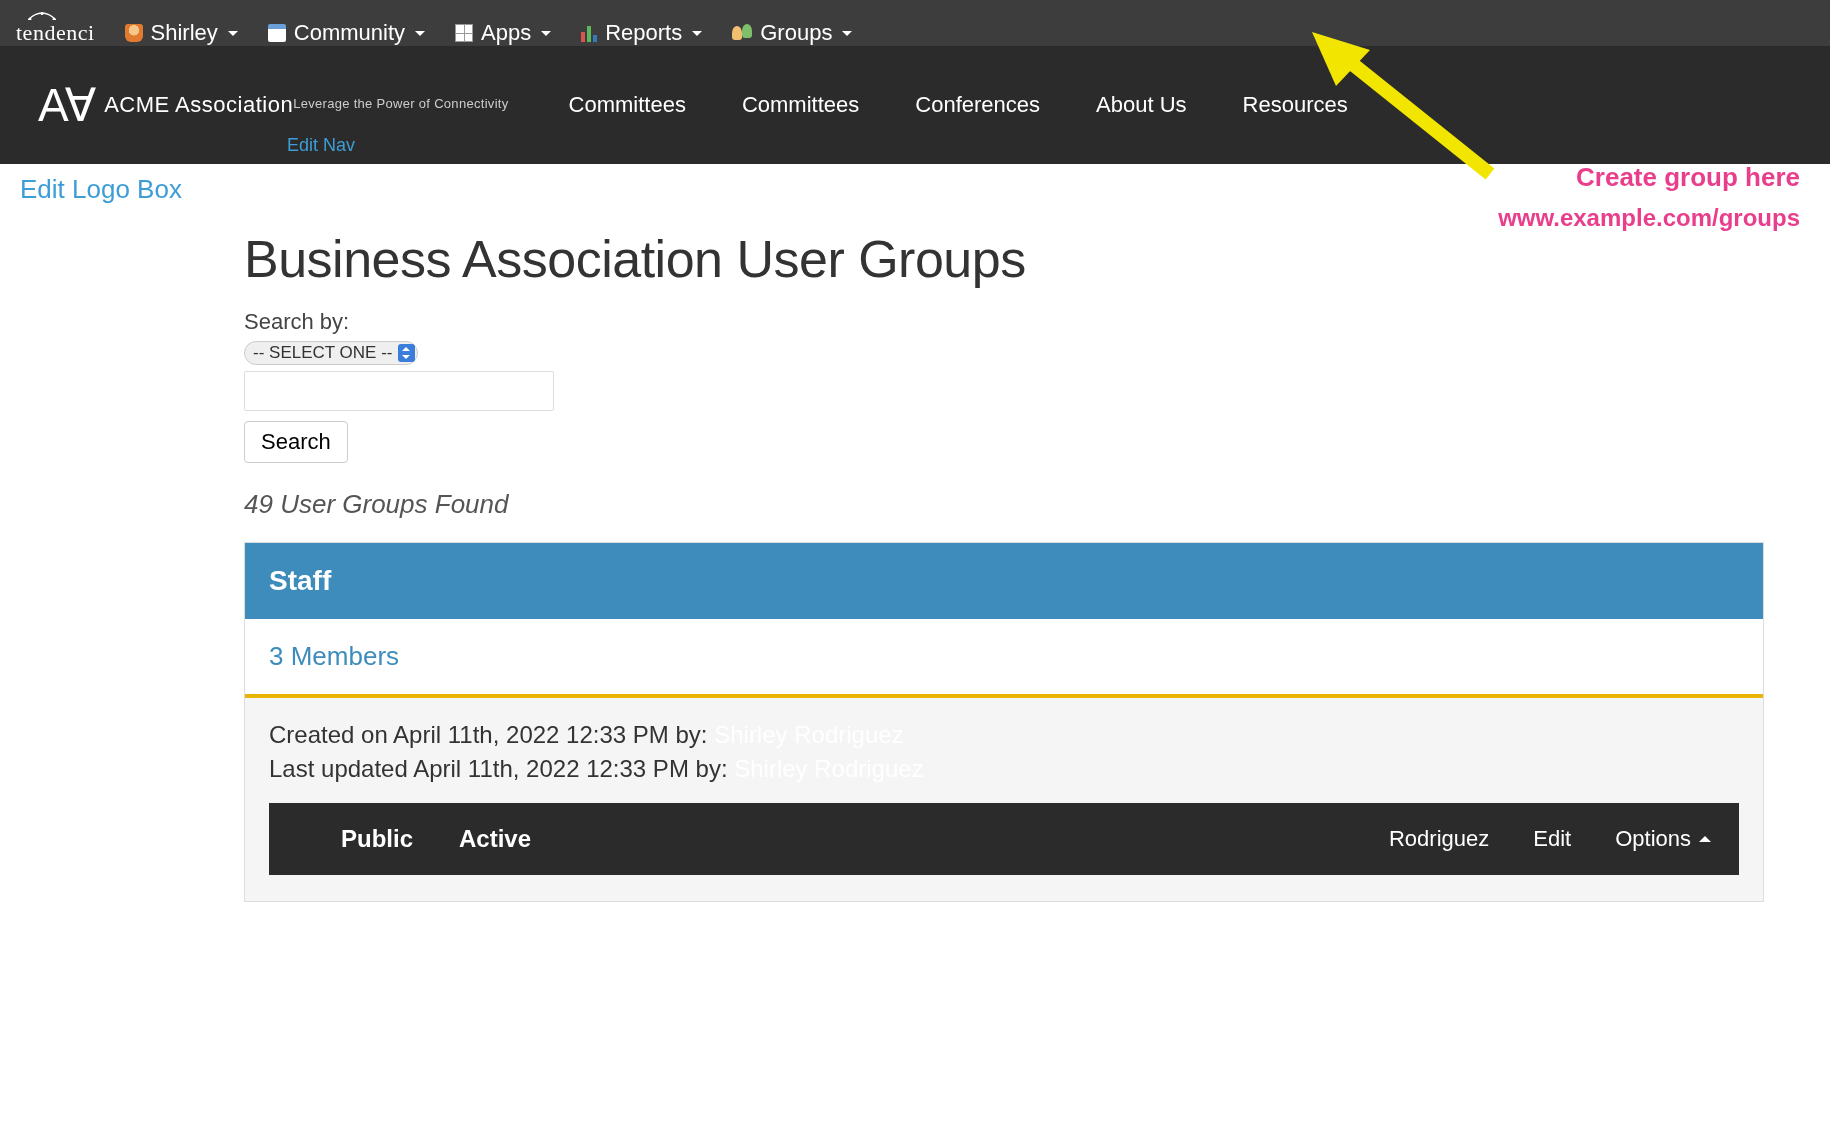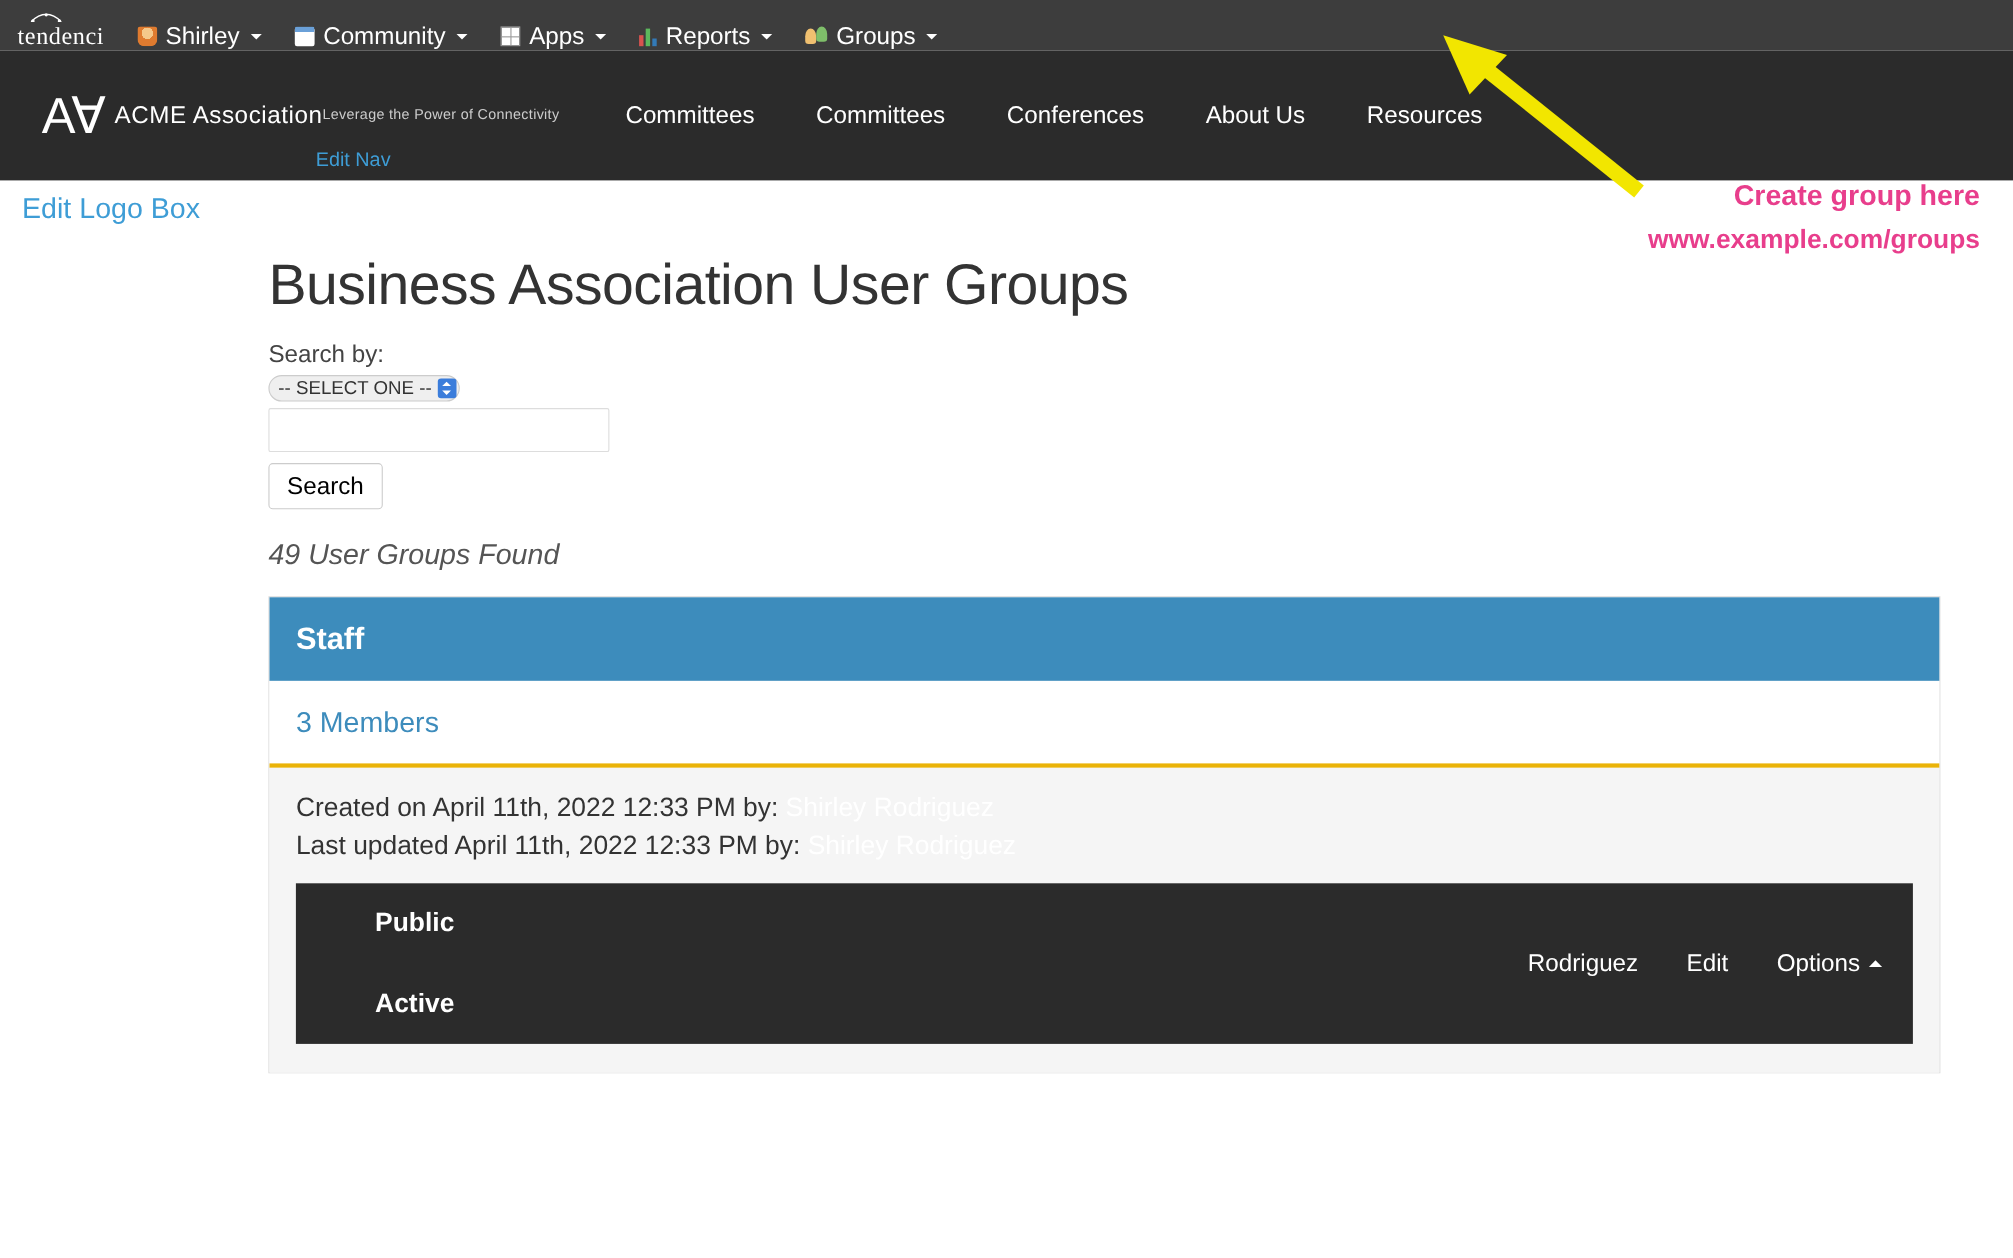--- a/index.html
+++ b/index.html
@@ -58,21 +58,21 @@
 
     
     .group-panel { border: 1px solid #ddd; }
     .panel-head { background: #3d8cbc; color: #fff; padding: 22px 24px; font-size: 28px; font-weight: 700;}
     .panel-body { padding: 22px 24px; border-bottom: 4px solid #eab308; background: #fff;}
     .members-link { color: #3d8cbc; font-size: 26px; text-decoration: none; cursor: pointer;}
     .panel-meta { background: #f5f5f5; padding: 20px 24px 26px;}
     .meta-line { font-size: 24px; color: #333; line-height: 1.4;}
     .meta-line .author { color: #fff;}
     .panel-bar { background: #2b2b2b; color: #fff; margin: 18px 0 0; padding: 22px 28px; display: flex; align-items: center;}
-    .panel-bar .left { display: flex; gap: 46px; font-size: 24px; margin-left: 44px; flex-direction: column;}
+    .panel-bar .left { display: flex; gap: 46px; font-size: 24px; margin-left: 44px;}
     .panel-bar .left span { font-weight: 700;}
     .panel-bar .right { margin-left: auto; display: flex; gap: 44px; font-size: 22px;}
     .panel-bar .right .opt { display: inline-flex; align-items: center; gap: 8px;}
     .panel-bar .right .opt .tri { width: 0; height: 0; border-left: 6px solid transparent; border-right: 6px solid transparent; border-bottom: 6px solid #fff;}
   </style>
 </head>
 <body>
 
 
 

